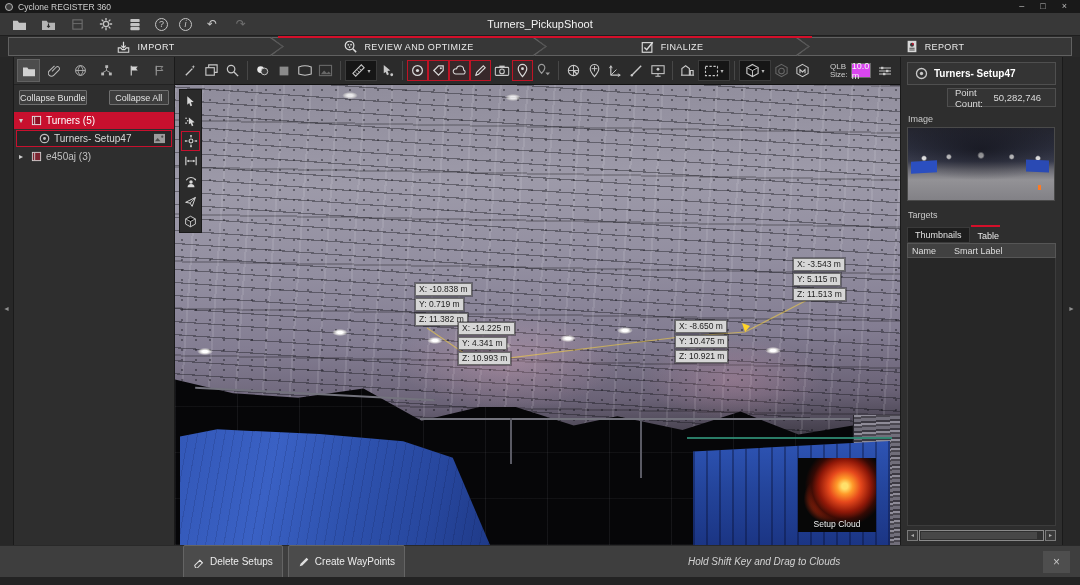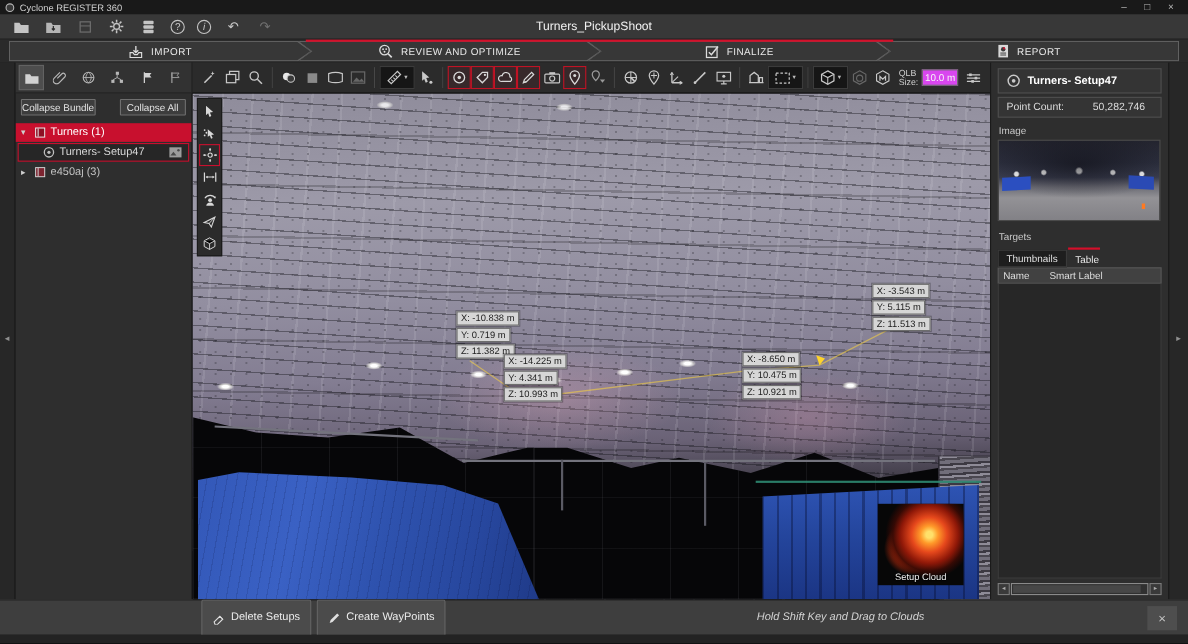--- a/index.html
+++ b/index.html
@@ -60,21 +60,21 @@
 
   
   .center-col{width:725px;display:flex;flex-direction:column;}
   .toolbar{height:28px;background:#2b2b2b;display:flex;align-items:center;padding:0 5px;border-bottom:1px solid #121212;}
   .tbtn{width:21px;height:21px;display:flex;align-items:center;justify-content:center;border:1px solid transparent;flex:none;}
   .tbtn.red{border-color:#c01325;background:rgba(170,20,35,.10);}
   .tbtn.dim{opacity:.38;}
   .tbtn.wide{width:32px;background:#161616;border-color:#3b3b3b;gap:1px;}
   .tsep{width:1px;height:19px;background:#191919;border-right:1px solid #474747;margin:0 4px;flex:none;}
   .caret-s{font-size:6px;color:#bbb;}
-  .qlb-label{font-size:8px;line-height:8px;color:#cfcfcf;width:26px;margin-left:4px;}
+  .qlb-label{font-size:8px;line-height:8px;color:#cfcfcf;width:26px;margin-left:17px;}
   .qlb-input{width:46px;height:15px;background:#d946ef;border:1px solid #6a6a6a;color:#f6f6f6;font-size:9px;
              display:flex;align-items:center;justify-content:center;margin:0 3px;}
 
   
   .viewport{position:relative;flex:1;background:#0b0b0d;overflow:hidden;}
   .scene{position:absolute;inset:0;z-index:1;
     background-image:
       radial-gradient(rgba(15,15,20,.5) .8px, transparent 1.1px),
       radial-gradient(160px 70px at 46% 60%, rgba(240,175,195,.30), transparent 70%),
       radial-gradient(130px 60px at 77% 64%, rgba(235,160,185,.25), transparent 70%),
@@ -120,21 +120,21 @@
   
   .right-panel{width:162px;background:#2e2e2e;display:flex;flex-direction:column;border-left:1px solid #1a1a1a;}
   .rp-tabs{height:28px;position:relative;background:#333;display:flex;align-items:flex-end;padding-left:6px;border-bottom:1px solid #222;}
   .rp-tab{font-size:9.5px;color:#e8e8e8;padding:0 5px 8px 0;}
   .rp-redline{position:absolute;top:0;left:37px;right:4px;height:2px;background:#d40f2a;}
   .rp-winicon{position:absolute;right:4px;top:3px;width:24px;height:21px;background:#3e3e3e;border:1px solid #585858;
               display:flex;align-items:center;justify-content:center;}
   .rp-body{flex:1;padding:5px 6px 4px 6px;display:flex;flex-direction:column;min-height:0;}
   .rp-box{border:1px solid #4f4f4f;background:#343434;display:flex;align-items:center;}
   .rp-head{height:23px;margin-bottom:3px;gap:6px;padding-left:7px;font-size:10px;font-weight:bold;color:#fff;}
-  .rp-pc{height:19px;padding-left:7px;font-size:9.5px;color:#dcdcdc;margin-bottom:2px;}
+  .rp-pc{height:19px;padding-left:7px;font-size:9.5px;color:#dcdcdc;margin-bottom:2px;margin-left:40px;}
   .rp-pc .val{margin-left:auto;margin-right:14px;}
   .rp-sec{font-size:9px;color:#c9c9c9;margin:5px 0 3px 1px;}
   .pano{width:148px;height:74px;position:relative;border:1px solid #4a4a4a;overflow:hidden;background:
      linear-gradient(180deg,#23242e 0%,#2c2f3e 28%,#3a3d4e 46%,#6b6b74 58%,#939296 72%,#828186 100%);}
   .pano:before{content:"";position:absolute;inset:0;background:
      radial-gradient(120px 44px at 50% 30%, rgba(10,10,16,.55), transparent 70%),
      radial-gradient(4px 4px at 11% 42%, #fff 0 40%, transparent 75%),
      radial-gradient(4px 4px at 28% 40%, #fff 0 40%, transparent 75%),
      radial-gradient(5px 5px at 50% 38%, #fff 0 40%, transparent 75%),
      radial-gradient(4px 4px at 71% 40%, #fff 0 40%, transparent 75%),
@@ -325,21 +325,21 @@
         <span class="lp-btn">Collapse All</span>
       </div>
       <div class="tree">
         <div class="tree-row sel-bundle">
           <span class="caret">▾</span>
           <svg width="11" height="11" viewBox="0 0 12 12">
               <rect x="1" y="1" width="10" height="10" fill="#e8e8e8"></rect>
               <rect x="2" y="2" width="8" height="8" fill="#8d1024"></rect>
               <path d="M4 2v8" stroke="#e8e8e8" stroke-width="1"></path>
             </svg>
-          <span>Turners (1)</span>
+          <span>Turners (5)</span>
         </div>
         <div class="tree-row sel-setup">
           <svg width="11" height="11" viewBox="0 0 12 12">
               <circle cx="6" cy="6" r="4.6" fill="none" stroke="#bdbdbd" stroke-width="1.3"></circle>
               <circle cx="6" cy="6" r="1.6" fill="#bdbdbd"></circle>
             </svg>
           <span>Turners- Setup47</span>
           <svg class="chip" width="13" height="11" viewBox="0 0 14 12">
               <rect x="1" y="1" width="12" height="10" fill="#9c9c9c"></rect>
               <path d="M2 9l3-3.5L8 9z" fill="#4a4a4a"></path>

